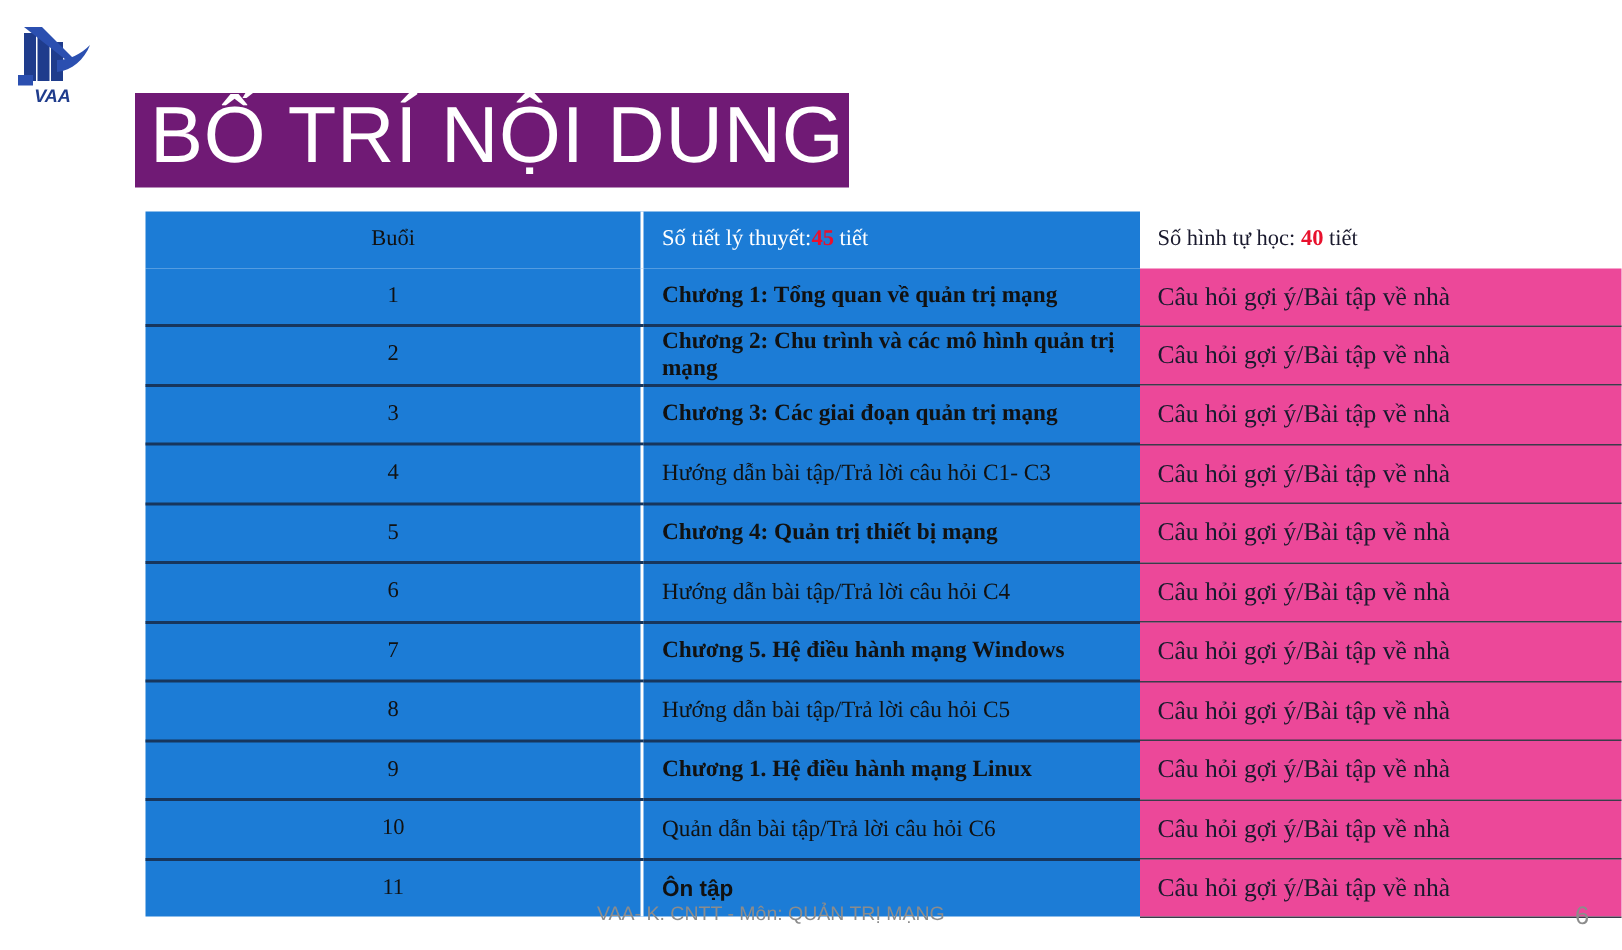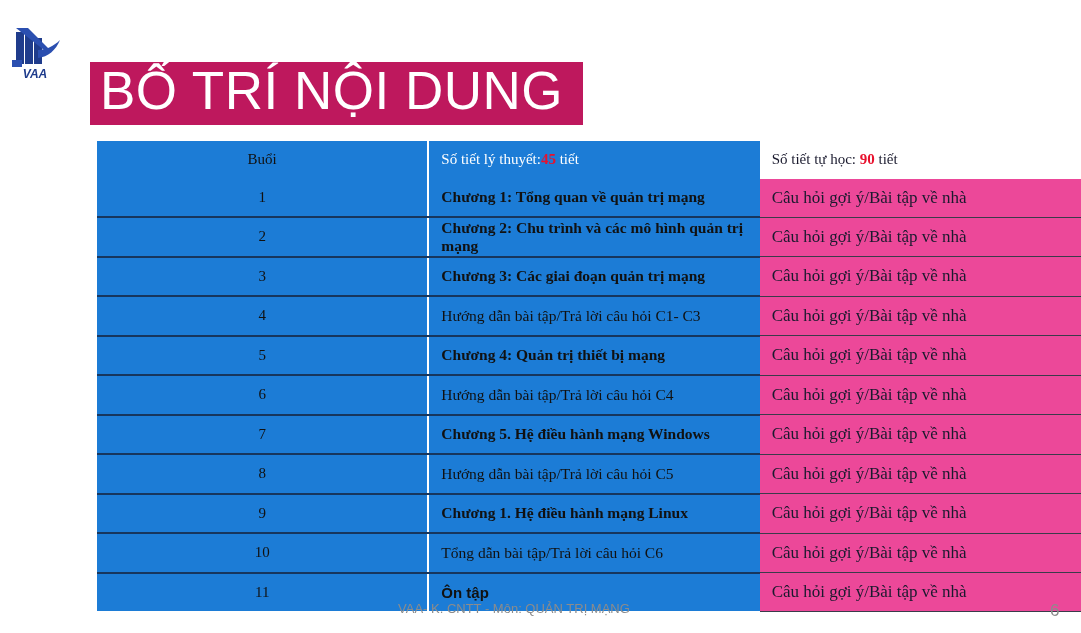--- a/index.html
+++ b/index.html
@@ -12,32 +12,32 @@
     height: 633px;
     position: relative;
     overflow: hidden;
     font-family: "Liberation Serif", serif;
   }
 
   
   #vaa-logo {
     position: absolute;
     left: 4px;
-    top: 20px;
+    top: 10px;
     width: 62px;
     height: 62px;
   }
 
   
   #title-banner {
     position: absolute;
     left: 90px;
     top: 62px;
-    background: #be185d;
-    padding: 2px 20px 8px 10px;
+    background: #701a75;
+    padding: 2px 3px 8px 10px;
     line-height: 1;
   }
   #title-text {
     font-family: "Liberation Sans", sans-serif;
     font-weight: 300;
     font-size: 53px;
     color: #ffffff;
     letter-spacing: 0.5px;
     white-space: nowrap;
     display: block;
@@ -156,21 +156,21 @@
 </div>
 
 <table id="content-table">
   <tbody id="table-body">
     <tr>
       <td class="h-num">Buổi</td>
       <td class="h-topic">
         <span>Số tiết lý thuyết:</span><span class="red">45</span><span> tiết</span>
       </td>
       <td class="h-home">
-        <span>Số tiết tự học: </span><span class="red">90</span><span> tiết</span>
+        <span>Số hình tự học: </span><span class="red">40</span><span> tiết</span>
       </td>
     </tr>
   <tr>
         <td class="c-num">1</td>
         <td class="c-topic bold">Chương 1: Tổng quan về quản trị mạng</td>
         <td class="c-home">Câu hỏi gợi ý/Bài tập về nhà</td>
       </tr>
       <tr>
         <td class="c-num">2</td>
         <td class="c-topic bold">Chương 2: Chu trình và các mô hình quản trị mạng</td>
@@ -206,21 +206,21 @@
         <td class="c-topic ">Hướng dẫn bài tập/Trả lời câu hỏi  C5</td>
         <td class="c-home">Câu hỏi gợi ý/Bài tập về nhà</td>
       </tr>
       <tr>
         <td class="c-num">9</td>
         <td class="c-topic bold">Chương 1. Hệ điều hành mạng  Linux</td>
         <td class="c-home">Câu hỏi gợi ý/Bài tập về nhà</td>
       </tr>
       <tr>
         <td class="c-num">10</td>
-        <td class="c-topic ">Tổng dẫn bài tập/Trả lời câu hỏi  C6</td>
+        <td class="c-topic ">Quản dẫn bài tập/Trả lời câu hỏi  C6</td>
         <td class="c-home">Câu hỏi gợi ý/Bài tập về nhà</td>
       </tr>
       <tr>
         <td class="c-num">11</td>
         <td class="c-topic sans">Ôn tập</td>
         <td class="c-home">Câu hỏi gợi ý/Bài tập về nhà</td>
       </tr>
     </tbody>
 </table>
 

